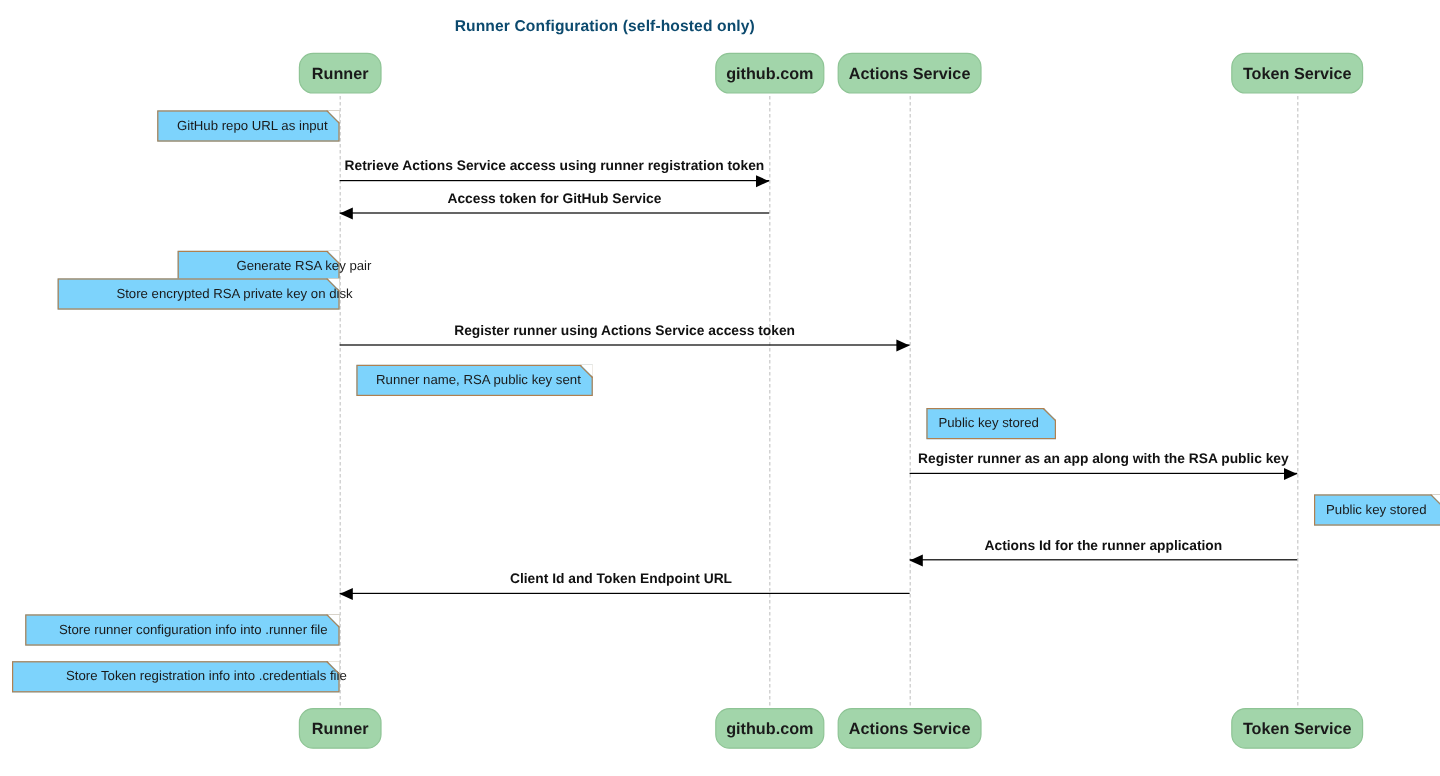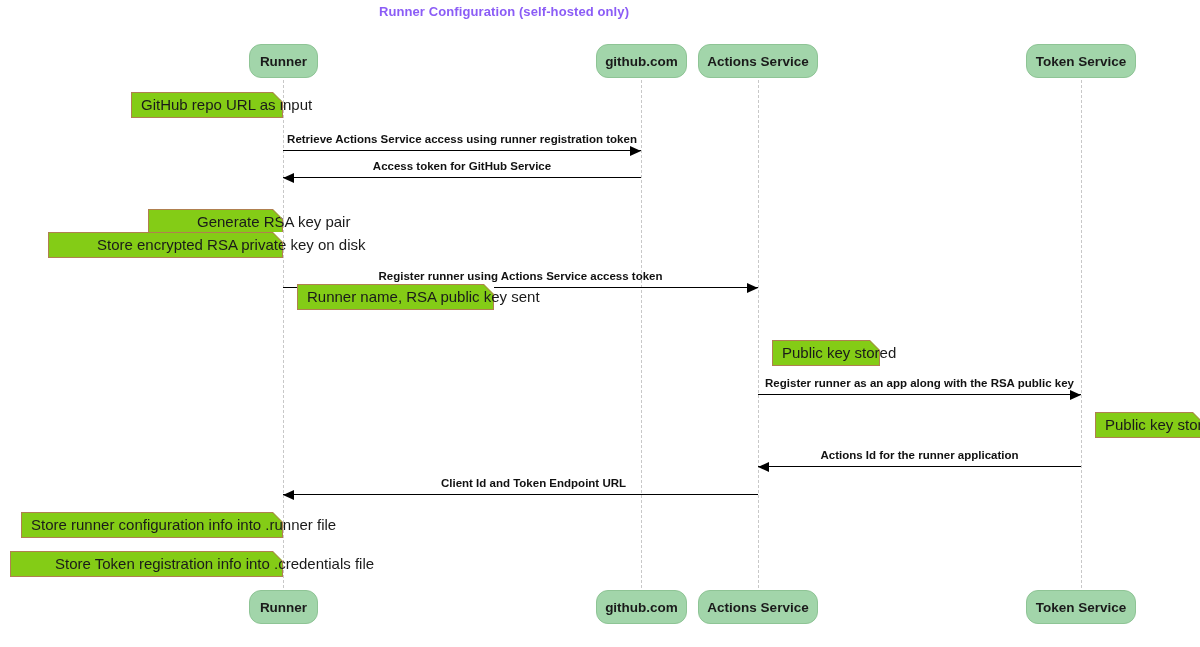--- a/index.html
+++ b/index.html
@@ -14,26 +14,26 @@
   #diagram {
     position: relative;
     width: 1200px;
     height: 647px;
     overflow: hidden;
     background: #ffffff;
   }
   #title {
     position: absolute;
     left: 0;
-    top: 4px;
+    top: 14px;
     width: 1008px;
     text-align: center;
     font-size: 13px;
     font-weight: bold;
-    color: #8b5cf6;
+    color: #0c4a6e;
     letter-spacing: 0.1px;
   }
   .lifeline {
     position: absolute;
     width: 0;
     border-left: 1px dashed #c8c8c8;
     top: 80px;
     height: 508px;
   }
   .participant {
@@ -47,24 +47,24 @@
     justify-content: center;
     font-size: 13.5px;
     font-weight: bold;
     color: #1a1a1a;
     box-sizing: border-box;
     white-space: nowrap;
     padding: 0 12px;
   }
   .note {
     position: absolute;
-    background: #84cc16;
+    background: #7dd3fc;
     border: 1px solid #b08050;
     box-sizing: border-box;
-    font-size: 15px;
+    font-size: 11px;
     color: #1a1a1a;
     white-space: nowrap;
     height: 26px;
     line-height: 24px;
     padding: 0 9px;
   }
   .note .fold {
     position: absolute;
     right: -1px;
     top: -1px;
@@ -174,40 +174,40 @@
         <div class="msg-label" style="left: 758px; width: 323px; top: 377px;">Register runner as an app along with the RSA public key</div>
       </div>
       <div>
         <div class="msg-line" style="left: 758px; top: 466px; width: 323px;"></div>
         <div class="arrowhead left" style="top: 462px; left: 758px;"></div>
         <div class="msg-label" style="left: 758px; width: 323px; top: 449px;">Actions Id for the runner application</div>
       </div>
       <div>
         <div class="msg-line" style="left: 283px; top: 494px; width: 475px;"></div>
         <div class="arrowhead left" style="top: 490px; left: 283px;"></div>
-        <div class="msg-label" style="left: 296px; width: 475px; top: 477px;">Client Id and Token Endpoint URL</div>
+        <div class="msg-label" style="left: 280px; width: 475px; top: 477px;">Client Id and Token Endpoint URL</div>
       </div>
     </div>
   <div id="notes">
       <div class="note" style="top: 92px; width: 152px; left: 131px; text-align: right;"><span>GitHub repo URL as input</span><span class="foldtri"></span><span class="fold" style="background: transparent; border-left: none; border-bottom: none; border-top: 0px; width: 10px; height: 10px; box-shadow: none;">
           <svg width="11" height="11" style="position: absolute; right: 0px; top: 0px;">
             <path d="M0,0 L11,11" stroke="#b08050" stroke-width="1" fill="none"></path>
           </svg>
         </span></div>
       <div class="note" style="top: 209px; width: 135px; left: 148px; text-align: right; padding-left: 48px;"><span>Generate RSA key pair</span><span class="foldtri"></span><span class="fold" style="background: transparent; border-left: none; border-bottom: none; border-top: 0px; width: 10px; height: 10px; box-shadow: none;">
           <svg width="11" height="11" style="position: absolute; right: 0px; top: 0px;">
             <path d="M0,0 L11,11" stroke="#b08050" stroke-width="1" fill="none"></path>
           </svg>
         </span></div>
       <div class="note" style="top: 232px; width: 235px; left: 48px; text-align: right; padding-left: 48px;"><span>Store encrypted RSA private key on disk</span><span class="foldtri"></span><span class="fold" style="background: transparent; border-left: none; border-bottom: none; border-top: 0px; width: 10px; height: 10px; box-shadow: none;">
           <svg width="11" height="11" style="position: absolute; right: 0px; top: 0px;">
             <path d="M0,0 L11,11" stroke="#b08050" stroke-width="1" fill="none"></path>
           </svg>
         </span></div>
-      <div class="note" style="top: 284px; width: 197px; left: 297px; text-align: left;"><span>Runner name, RSA public key sent</span><span class="foldtri"></span><span class="fold" style="background: transparent; border-left: none; border-bottom: none; border-top: 0px; width: 10px; height: 10px; box-shadow: none;">
+      <div class="note" style="top: 304px; width: 197px; left: 297px; text-align: right;"><span>Runner name, RSA public key sent</span><span class="foldtri"></span><span class="fold" style="background: transparent; border-left: none; border-bottom: none; border-top: 0px; width: 10px; height: 10px; box-shadow: none;">
           <svg width="11" height="11" style="position: absolute; right: 0px; top: 0px;">
             <path d="M0,0 L11,11" stroke="#b08050" stroke-width="1" fill="none"></path>
           </svg>
         </span></div>
       <div class="note" style="top: 340px; width: 108px; left: 772px; text-align: left;"><span>Public key stored</span><span class="foldtri"></span><span class="fold" style="background: transparent; border-left: none; border-bottom: none; border-top: 0px; width: 10px; height: 10px; box-shadow: none;">
           <svg width="11" height="11" style="position: absolute; right: 0px; top: 0px;">
             <path d="M0,0 L11,11" stroke="#b08050" stroke-width="1" fill="none"></path>
           </svg>
         </span></div>
       <div class="note" style="top: 412px; width: 108px; left: 1095px; text-align: left;"><span>Public key stored</span><span class="foldtri"></span><span class="fold" style="background: transparent; border-left: none; border-bottom: none; border-top: 0px; width: 10px; height: 10px; box-shadow: none;">

